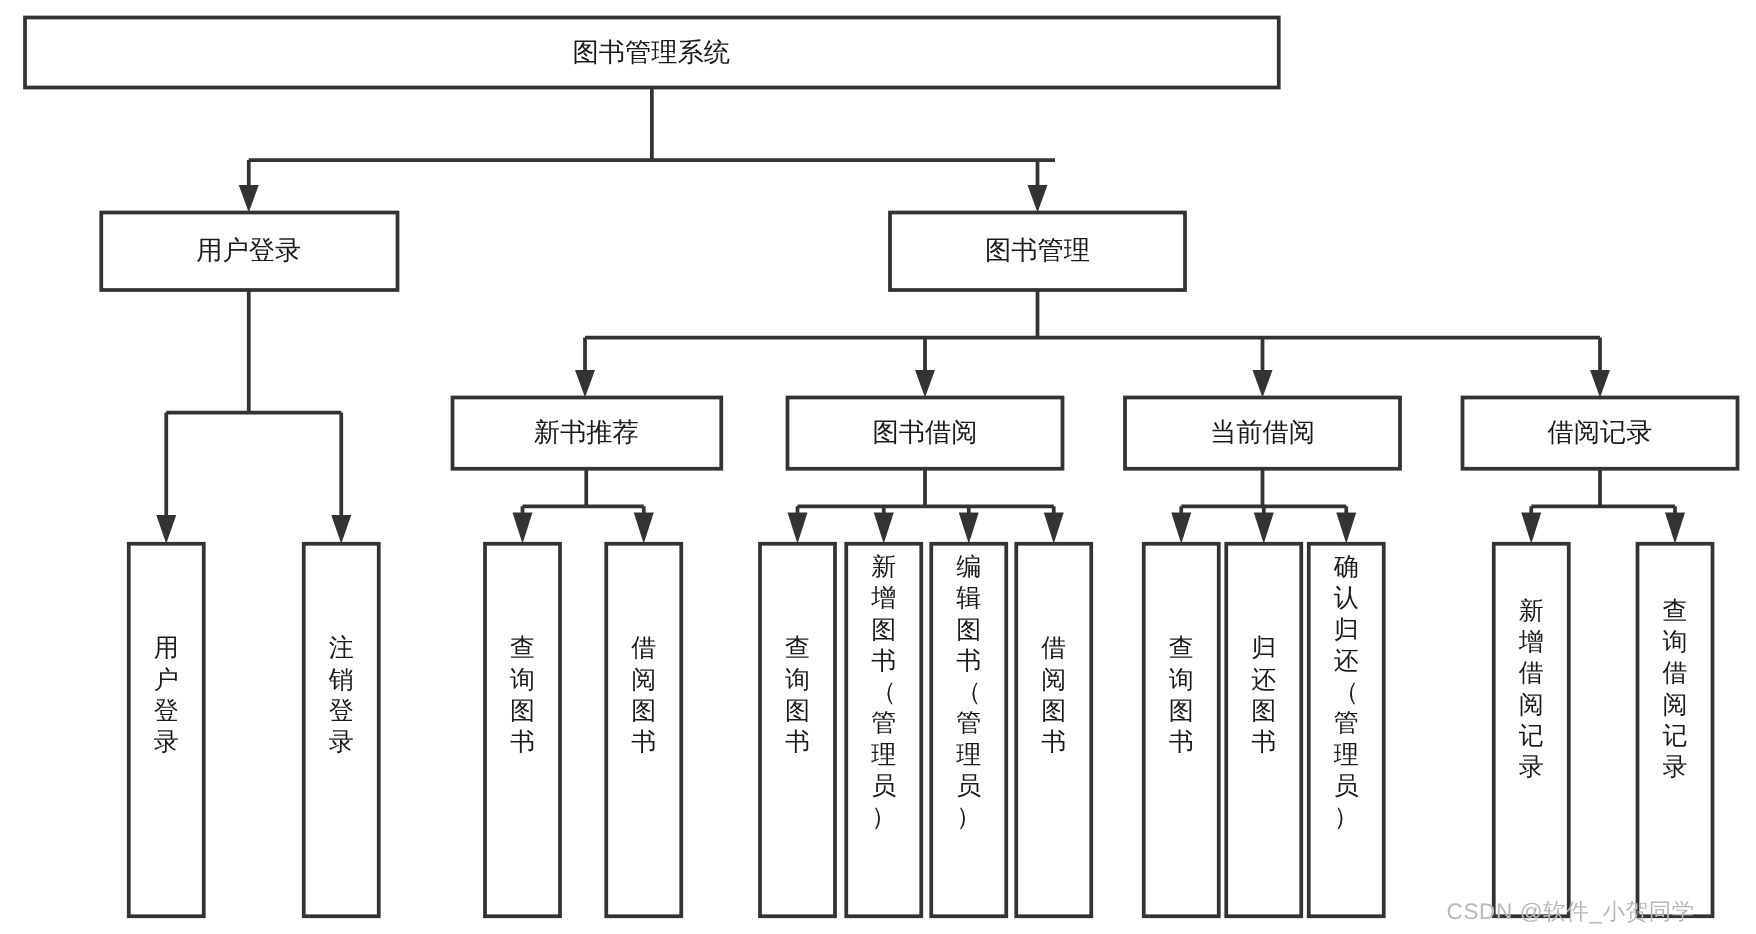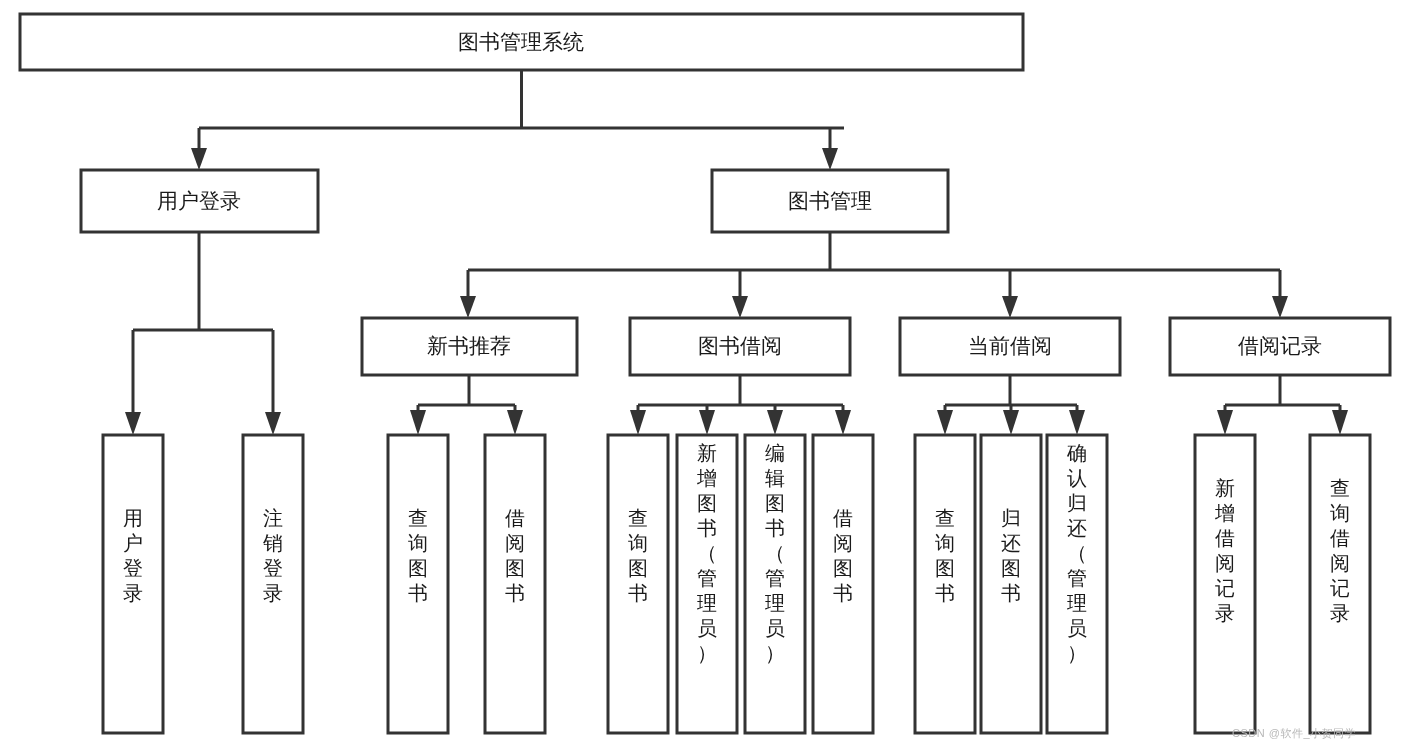--- a/index.html
+++ b/index.html
@@ -52,21 +52,21 @@
     font-family: "Liberation Sans", "DejaVu Sans", sans-serif;
     font-size: 20px;
     fill: #1a1a1a;
     text-anchor: middle;
   }
   .watermark {
     position: absolute;
     right: 8px;
     bottom: 6px;
     font-family: "Liberation Sans", "DejaVu Sans", sans-serif;
-    font-size: 11px;
+    font-size: 18px;
     color: #b9b9b9;
     letter-spacing: 0.5px;
     white-space: nowrap;
     user-select: none;
     margin-top: 28px;
   }
 </style>
 </head>
 <body>
 

